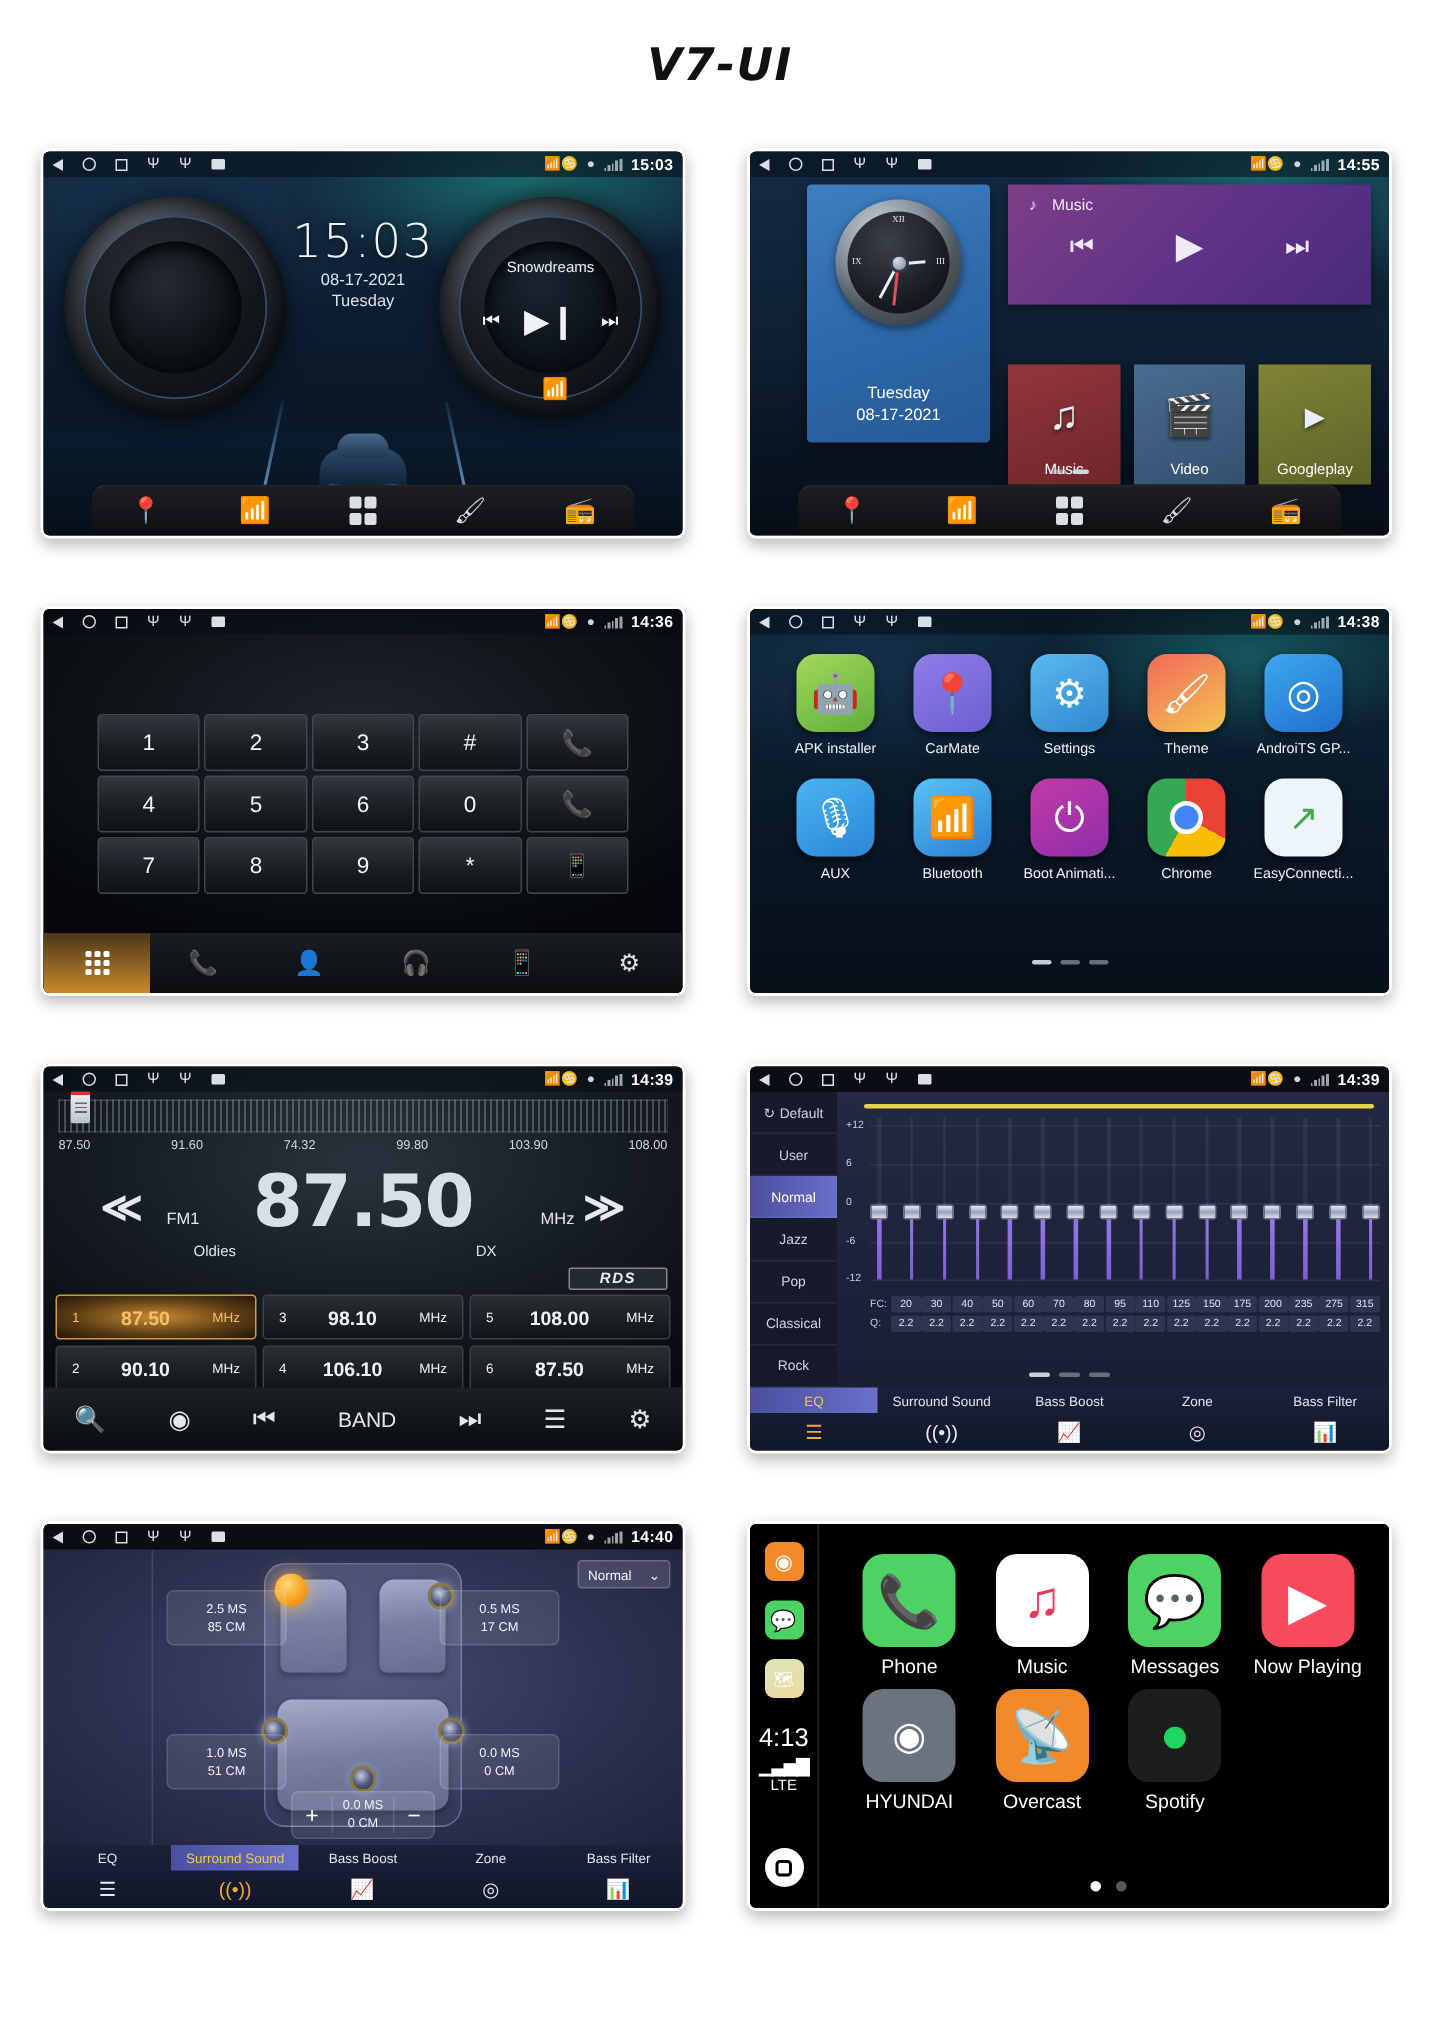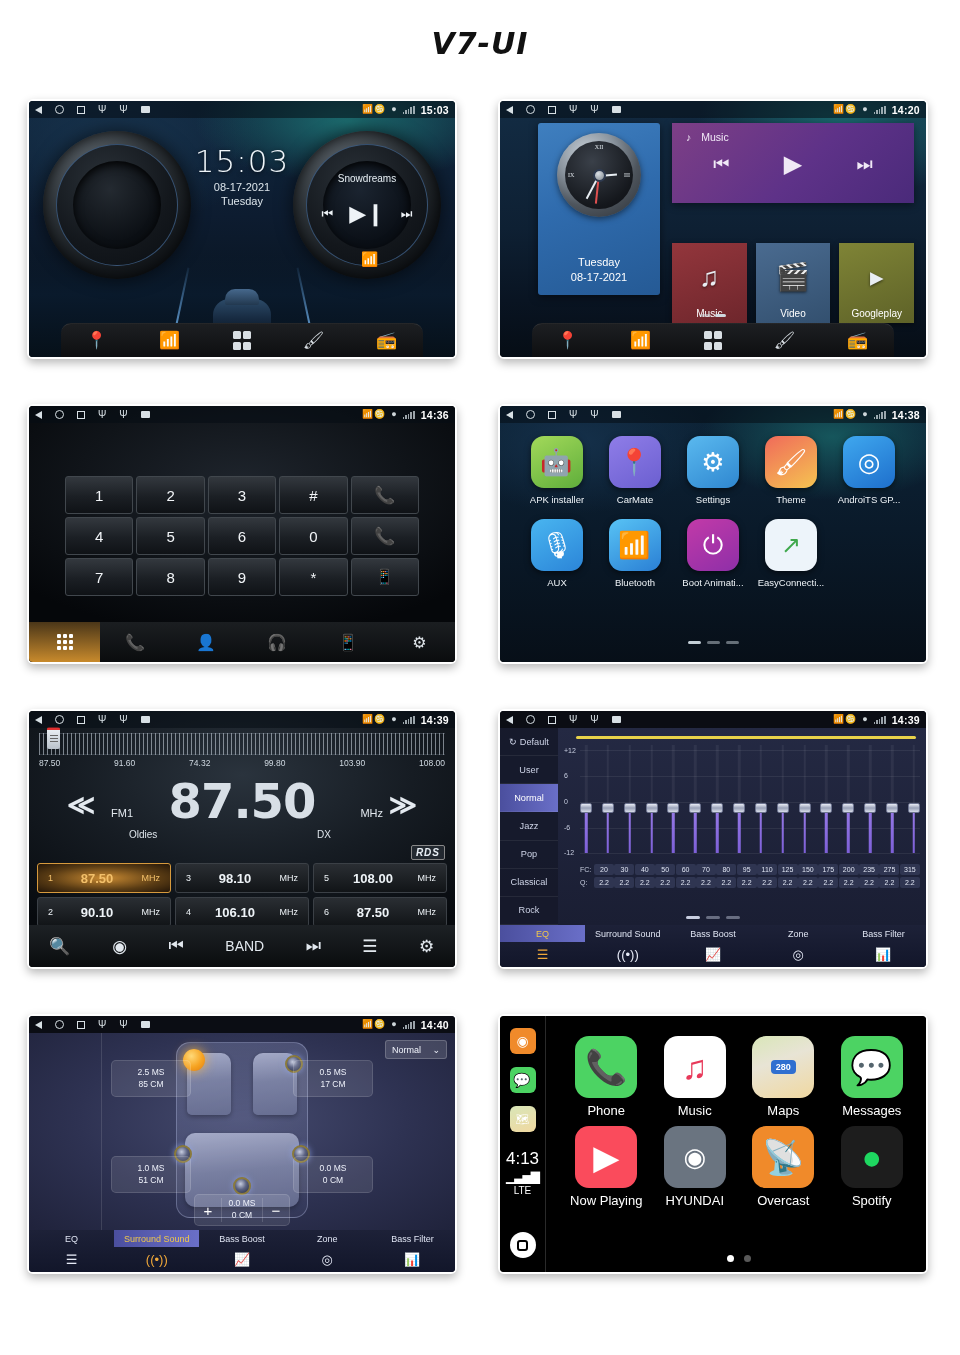--- a/index.html
+++ b/index.html
@@ -260,21 +260,21 @@
   .freq-main { position:absolute; left:0; right:0; top:66px; text-align:center; }
   .freq-main .val { font-size:48px; color:#d8dfe6; font-weight:bold; letter-spacing:-1px;
     font-family:"DejaVu Sans", sans-serif; line-height:1; }
   .chev { position:absolute; top:78px; color:#e4eaf0; font-size:27px; font-weight:bold; }
   .chev.l { left:38px; } .chev.r { right:38px; }
   .band-lbl { position:absolute; left:82px; top:96px; color:#e2e8ee; font-size:11px; }
   .mhz-lbl { position:absolute; right:72px; top:96px; color:#e2e8ee; font-size:11px; }
   .oldies { position:absolute; left:100px; top:118px; color:#dde4ea; font-size:10px; }
   .dx { position:absolute; right:124px; top:118px; color:#dde4ea; font-size:10px; }
   .rds { position:absolute; right:10px; top:134px; color:#e8eef4; font-size:10px;
-    font-weight:bold; font-style:italic; border:1px solid #888; padding:1px 4px;
+    font-weight:bold; font-style:italic; border:1px solid #888; padding:1px 20px;
     border-radius:2px; background:rgba(40,46,54,.8); letter-spacing:1px; }
   .presets { position:absolute; left:8px; right:8px; top:152px;
     display:grid; grid-template-columns:repeat(3,1fr); grid-template-rows:repeat(2,30px);
     gap:4px; grid-auto-flow:column; }
   .preset { background:linear-gradient(180deg,#2a2e33,#111417); border:1px solid #3b4046;
     border-radius:3px; display:flex; align-items:center; padding:0 10px; color:#eef3f7; }
   .preset.sel { background:radial-gradient(ellipse at center,#c98a32 0%,#5a3c14 60%,#241608 100%);
     border-color:#d79a3d; }
   .preset .pn { font-size:9px; width:16px; }
   .preset .pf { flex:1; text-align:center; font-size:13px; font-weight:bold; }
@@ -495,21 +495,21 @@
       <div class="sb-right">
         <span class="sb-ico">📶♋</span>
         <span class="sb-ico">●</span>
         <span class="bars">
             <i></i>
             <i></i>
             <i></i>
             <i></i>
             <i></i>
           </span>
-        <span class="sb-time">14:20</span>
+        <span class="sb-time">14:55</span>
       </div>
     </div>
 
     <div class="w-clock">
       <div class="analog">
         <div class="face"></div>
         <span class="rom r12">XII</span>
         <span class="rom r3">III</span>
         <span class="rom r9">IX</span>
         <span class="hand h-min"></span>
@@ -682,20 +682,26 @@
         <span class="app-ico ic-aux">🎙</span>
         <span class="app-lbl">AUX</span>
       </div>
       <div class="app">
         <span class="app-ico ic-bt">📶</span>
         <span class="app-lbl">Bluetooth</span>
       </div>
       <div class="app">
         <span class="app-ico ic-boot">⏻</span>
         <span class="app-lbl">Boot Animati...</span>
+      </div>
+      <div class="app">
+        <span class="app-ico ic-chr" style="background:conic-gradient(#ea4335 0 33%,#fbbc05 33% 58%,#34a853 58% 100%);position:relative">
+          <span style="position:absolute;width:22px;height:22px;border-radius:50%;background:#4285f4;border:3px solid #fff"></span>
+        </span>
+        <span class="app-lbl">Chrome</span>
       </div>
       <div class="app">
         <span class="app-ico ic-easy" style="color:#3fa84c;font-size:24px">↗</span>
         <span class="app-lbl">EasyConnecti...</span>
       </div>
     </div>
 
     <div class="dots4"><i class="on"></i><i></i><i></i></div>
   </div>
 
@@ -1130,26 +1136,20 @@
     <div class="cp-grid">
       <div class="cp-app">
         <span class="cp-ico cpi-phone">📞</span>
         <span class="cp-lbl">Phone</span>
       </div>
       <div class="cp-app">
         <span class="cp-ico cpi-music" style="color:#e8395a">♫</span>
         <span class="cp-lbl">Music</span>
       </div>
       <div class="cp-app">
-        <span class="cp-ico cpi-maps" style="position:relative;font-size:12px">
-          <span style="background:#2f6fd0;color:#fff;border-radius:4px;padding:2px 5px;font-size:9px;font-weight:bold">280</span>
-        </span>
-        <span class="cp-lbl">Maps</span>
-      </div>
-      <div class="cp-app">
         <span class="cp-ico cpi-msg">💬</span>
         <span class="cp-lbl">Messages</span>
       </div>
       <div class="cp-app">
         <span class="cp-ico cpi-now">▶</span>
         <span class="cp-lbl">Now Playing</span>
       </div>
       <div class="cp-app">
         <span class="cp-ico cpi-hyu" style="font-size:26px">◉</span>
         <span class="cp-lbl">HYUNDAI</span>

